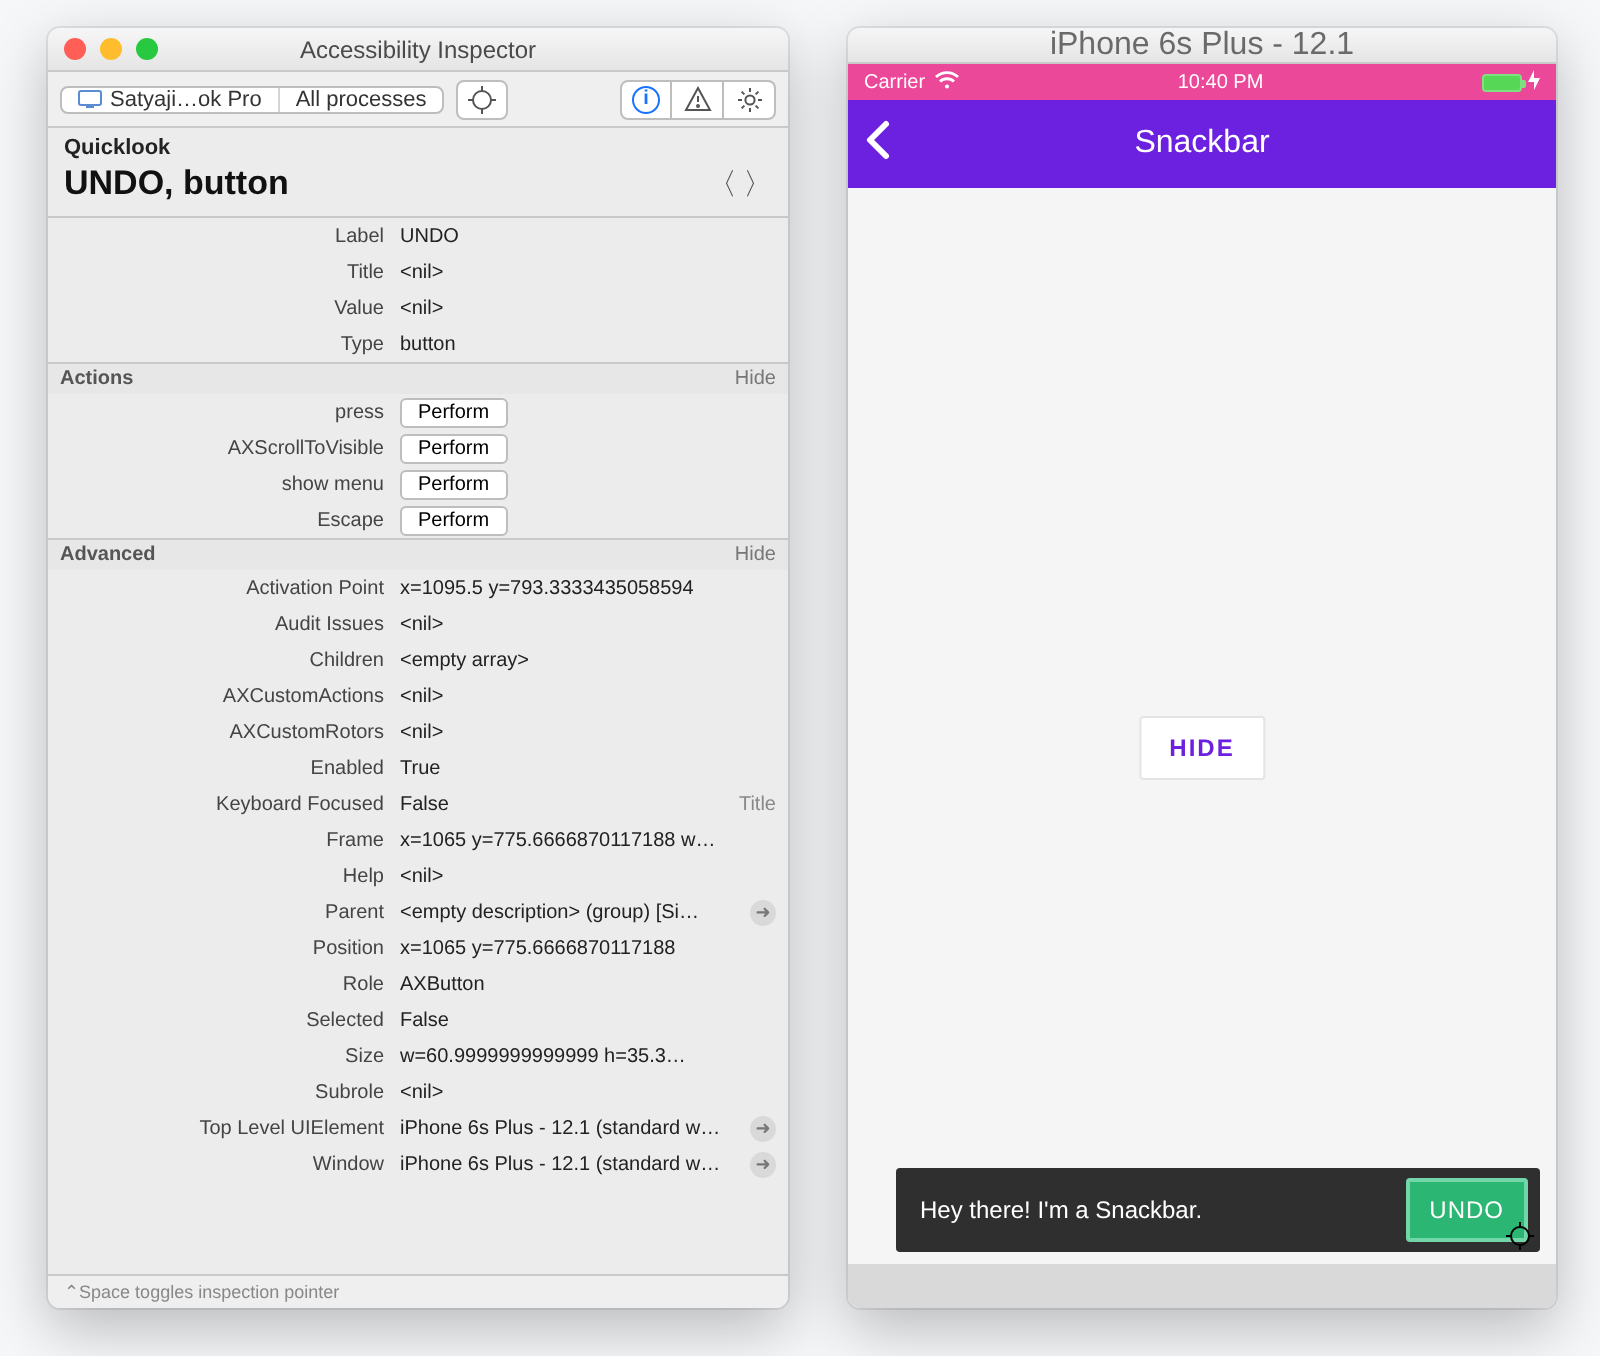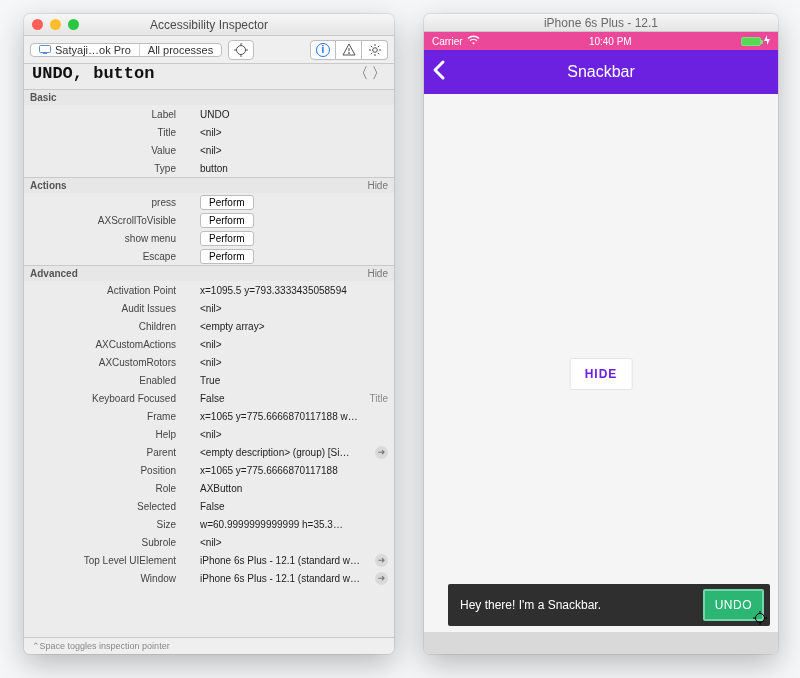--- a/index.html
+++ b/index.html
@@ -60,38 +60,38 @@
   .toolbar .group .sqbtn:first-child{border-radius:4px 0 0 4px;}
   .toolbar .group .sqbtn:last-child{border-radius:0 4px 4px 0; border-left:none;}
   .toolbar .group .sqbtn + .sqbtn{border-left:none;}
   .ql-header {
     padding:4px 8px 2px; font-size:11px; font-weight:600; color:#222;
   }
   .ql-row {
     display:flex; align-items:center; padding:0 6px 6px 8px;
   }
   .ql-head {
-    font-size:17px; font-weight:700; flex:1; color:#111;font-family:Liberation Mono, monospace;
+    font-size:17px; font-weight:700; flex:1; color:#111;
   }
   .navarrow { width:18px; text-align:center; font-size:15px; color:#555;}
   .section {
     border-top:1px solid #c9c9c9;
   }
   .sec-head {
     display:flex; align-items:center; font-size:10px; font-weight:600;
     color:#555; padding:2px 6px; background:#e7e7e7;
   }
   .sec-head .flex{flex:1;}
   .sec-head .link{font-weight:400;color:#777;}
   .kv {
     display:flex; align-items:center; min-height:18px;
     padding:0 6px;
   }
   .kv .k {
-    width:170px; text-align:right; padding-right:24px;
+    width:170px; text-align:right; padding-right:8px;
     font-size:10px; color:#444;
   }
   .kv .v {
     flex:1; font-size:10px; color:#222;
     white-space:nowrap; overflow:hidden; text-overflow:ellipsis;
     display:flex; align-items:center; gap:4px;
   }
   .nil { color:#b8b8b8; }
   .perform {
     font-size:10px; padding:1px 8px;
@@ -106,21 +106,21 @@
   
   #sim {
     left: 424px; top: 14px;
     width: 354px; height: 640px;
     background:#ececec;
   }
   .sim-title {
     height:18px; background:linear-gradient(#f6f6f6,#e5e5e5);
     border-bottom:1px solid #c9c9c9;
     display:flex; align-items:center; justify-content:center;
-    font-size:12px; color:#6a6a6a;
+    font-size:16px; color:#6a6a6a;
   }
   .phone {
     position:absolute; top:18px; left:0; right:0; bottom:0;
     background:#f0f0f0;
   }
   .statusbar {
     height:18px; background:#ec4899; color:#fff;
     display:flex; align-items:center; font-size:10px; padding:0 8px;
   }
   .statusbar .flex{flex:1;}
@@ -219,30 +219,28 @@
       </div>
       <div class="sqbtn">
         <svg width="14" height="14" viewBox="0 0 14 14" fill="none" stroke="#555" stroke-width="1">
             <circle cx="7" cy="7" r="2.3"></circle>
             <path d="M7 1v2M7 11v2M1 7h2M11 7h2M2.8 2.8l1.4 1.4M9.8 9.8l1.4 1.4M11.2 2.8l-1.4 1.4M4.2 9.8l-1.4 1.4"></path>
           </svg>
       </div>
     </div>
   </div>
 
+  <div class="ql-header">Quicklook</div>
   <div class="ql-row">
     <div class="ql-head">UNDO, button</div>
     <div class="navarrow">〈</div>
     <div class="navarrow">〉</div>
   </div>
 
   <div class="section">
-    <div class="sec-head">
-        <span class="flex">Basic</span>
-      </div>
     <div class="kv">
         <div class="k">Label</div>
         <div class="v">UNDO</div>
       </div>
     <div class="kv">
         <div class="k">Title</div>
         <div class="v nil">&lt;nil&gt;</div>
       </div>
     <div class="kv">
         <div class="k">Value</div>

